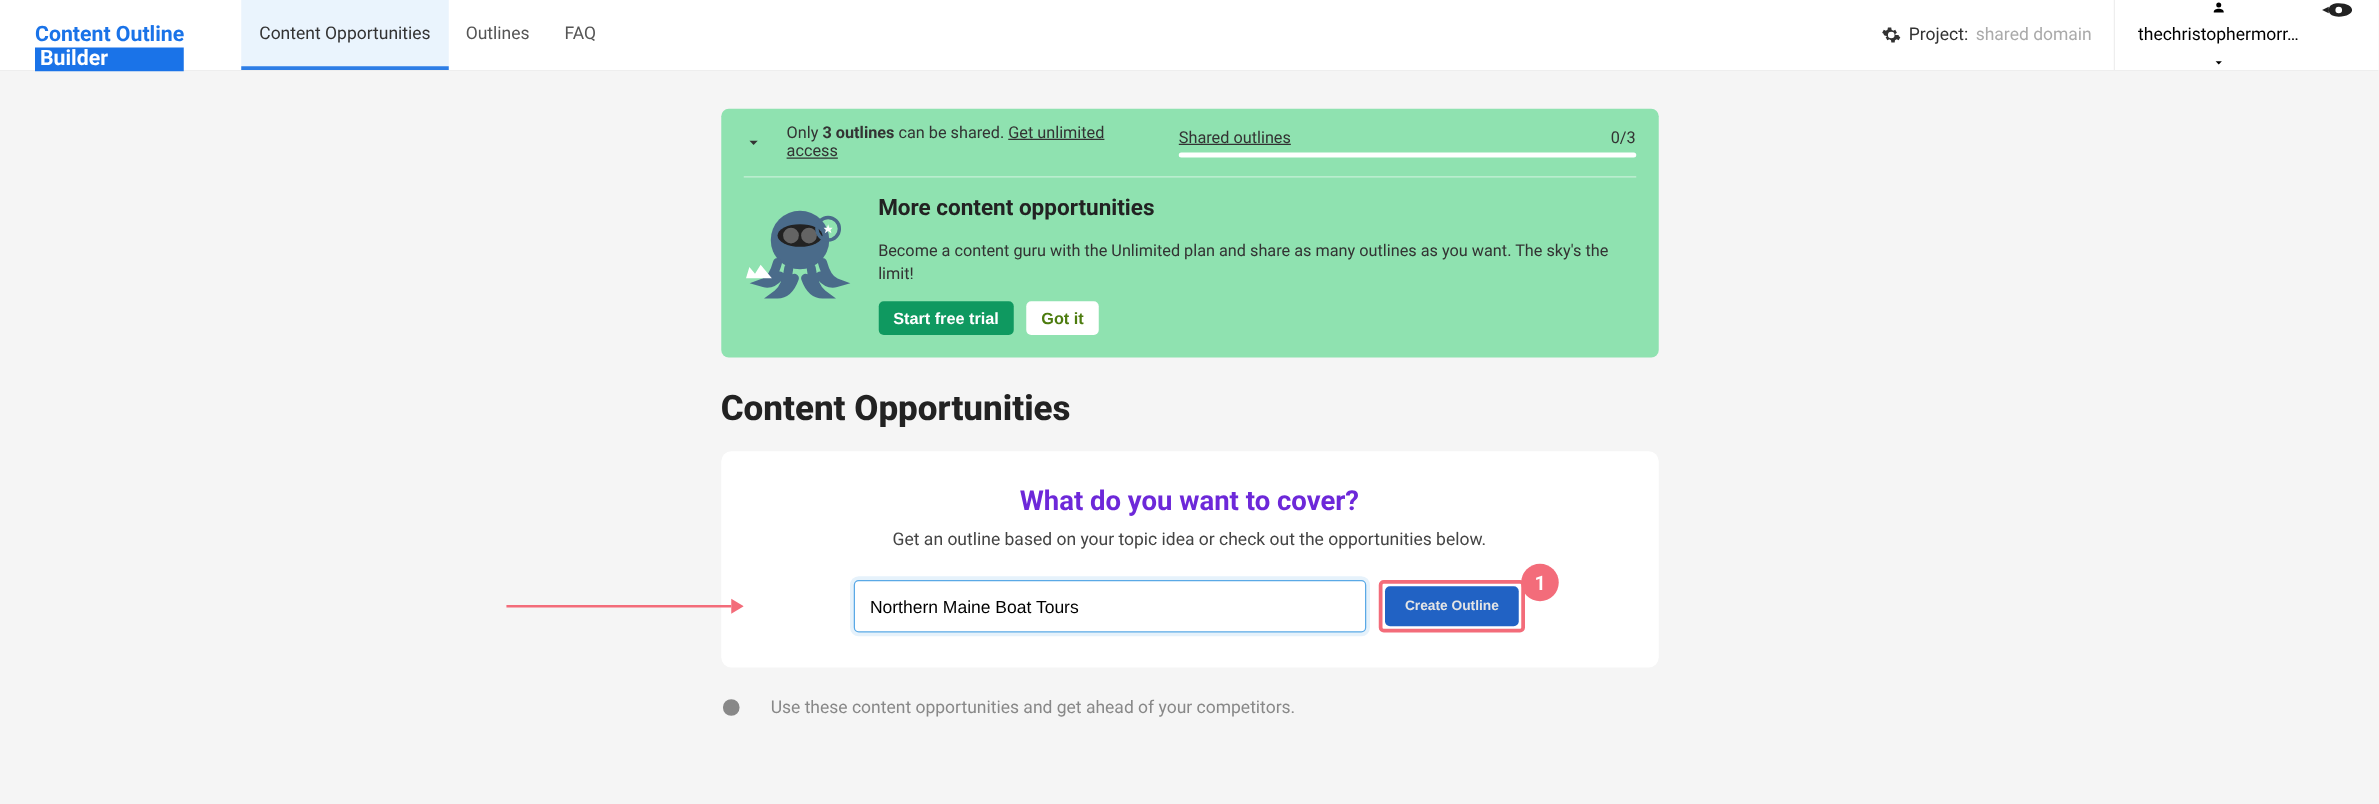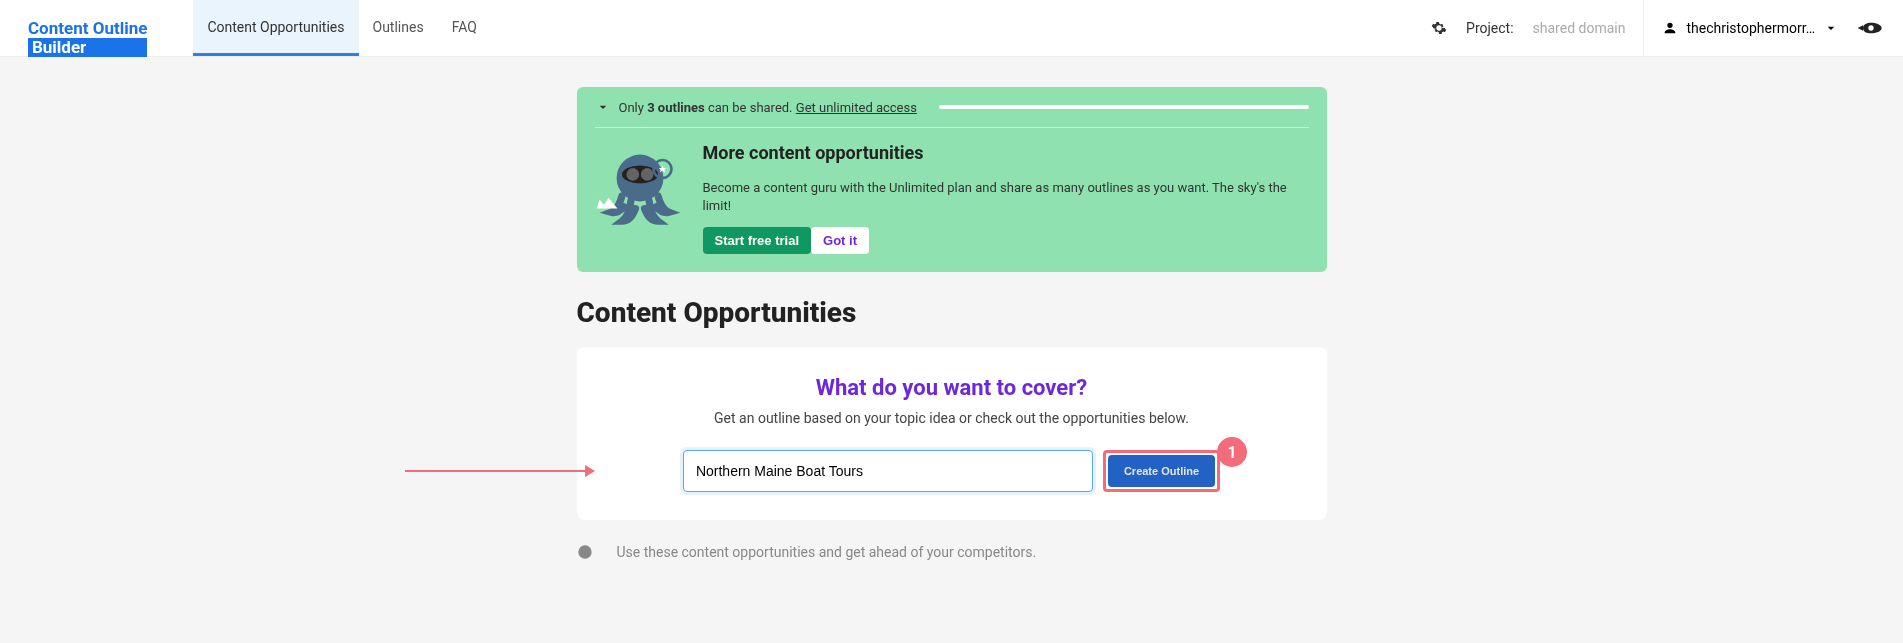--- a/index.html
+++ b/index.html
@@ -61,36 +61,37 @@
       color: #555;
     }
     .header-right {
       margin-left: auto;
       display: flex;
       align-items: center;
     }
     .project-block {
       display: flex;
       align-items: center;
-      gap: 19px;
+      gap: 6px;
       padding: 0 18px;
       font-size: 14px;
       color: #333;
     }
     .project-block .muted {
       color: #aaa;
     }
     .user-block {
       display: flex;
       align-items: center;
       gap: 8px;
       padding: 0 18px;
       font-size: 14px;
       border-left: 1px solid #eee;
       height: 100%;
+      flex-direction: column;
     }
     .icon {
       width: 16px;
       height: 16px;
       display: inline-block;
       fill: currentColor;
     }
     .container {
       width: 750px;
       margin: 0 auto;
@@ -100,21 +101,21 @@
       background: #8fe2b0;
       border-radius: 6px;
       padding: 12px 18px 18px;
       margin-bottom: 24px;
     }
     .banner-top {
       display: flex;
       align-items: center;
       font-size: 13px;
       color: #333;
-      gap: 8px;
+      gap: 19px;
       padding-bottom: 12px;
     }
     .banner-top .unlimited {
       text-decoration: underline;
       cursor: pointer;
     }
     .banner-top-right {
       margin-left: auto;
       display: flex;
       flex-direction: column;
@@ -156,34 +157,35 @@
       color: #222;
     }
     .banner-text p {
       font-size: 13px;
       color: #333;
       margin-bottom: 12px;
       line-height: 1.4;
     }
     .banner-buttons {
       display: flex;
+      gap: 10px;
     }
     .btn-green {
       background: #0f9960;
       color: #fff;
       border: none;
       padding: 6px 12px;
       border-radius: 4px;
       font-size: 13px;
       font-weight: 600;
       cursor: pointer;
     }
     .btn-white {
       background: #fff;
-      color: #6d28d9;
+      color: #4d7c0f;
       border: none;
       padding: 6px 12px;
       border-radius: 4px;
       font-size: 13px;
       font-weight: 600;
       cursor: pointer;
     }
     .page-title {
       font-size: 28px;
       font-weight: 800;
@@ -317,20 +319,24 @@
 <div class="container">
   <div class="banner">
     <div class="banner-top">
       <svg class="icon" viewBox="0 0 24 24">
           <path d="M7 10l5 5 5-5z"></path>
         </svg>
       <span>
         <span>Only </span><b>3 outlines</b><span> can be shared. </span><span class="unlimited">Get unlimited access</span>
       </span>
       <div class="banner-top-right">
+        <div class="shared-row">
+          <span class="shared-label">Shared outlines</span>
+          <span>0/3</span>
+        </div>
         <div class="progress-bar"></div>
       </div>
     </div>
     <div class="banner-body">
       <svg class="mascot" viewBox="0 0 100 100">
         <circle cx="50" cy="40" r="26" fill="#4a6b8a"></circle>
         <ellipse cx="50" cy="36" rx="20" ry="10" fill="#222"></ellipse>
         <circle cx="42" cy="36" r="7" fill="#fff" opacity="0.3"></circle>
         <circle cx="58" cy="36" r="7" fill="#fff" opacity="0.3"></circle>
         <path d="M30 60 Q26 75 18 78 Q25 80 32 72 M40 65 Q38 82 30 88 Q40 88 45 74 M55 74 Q60 88 70 88 Q62 82 60 65 M68 72 Q75 80 82 78 Q74 75 70 60" stroke="#4a6b8a" stroke-width="8" fill="none" stroke-linecap="round"></path>

